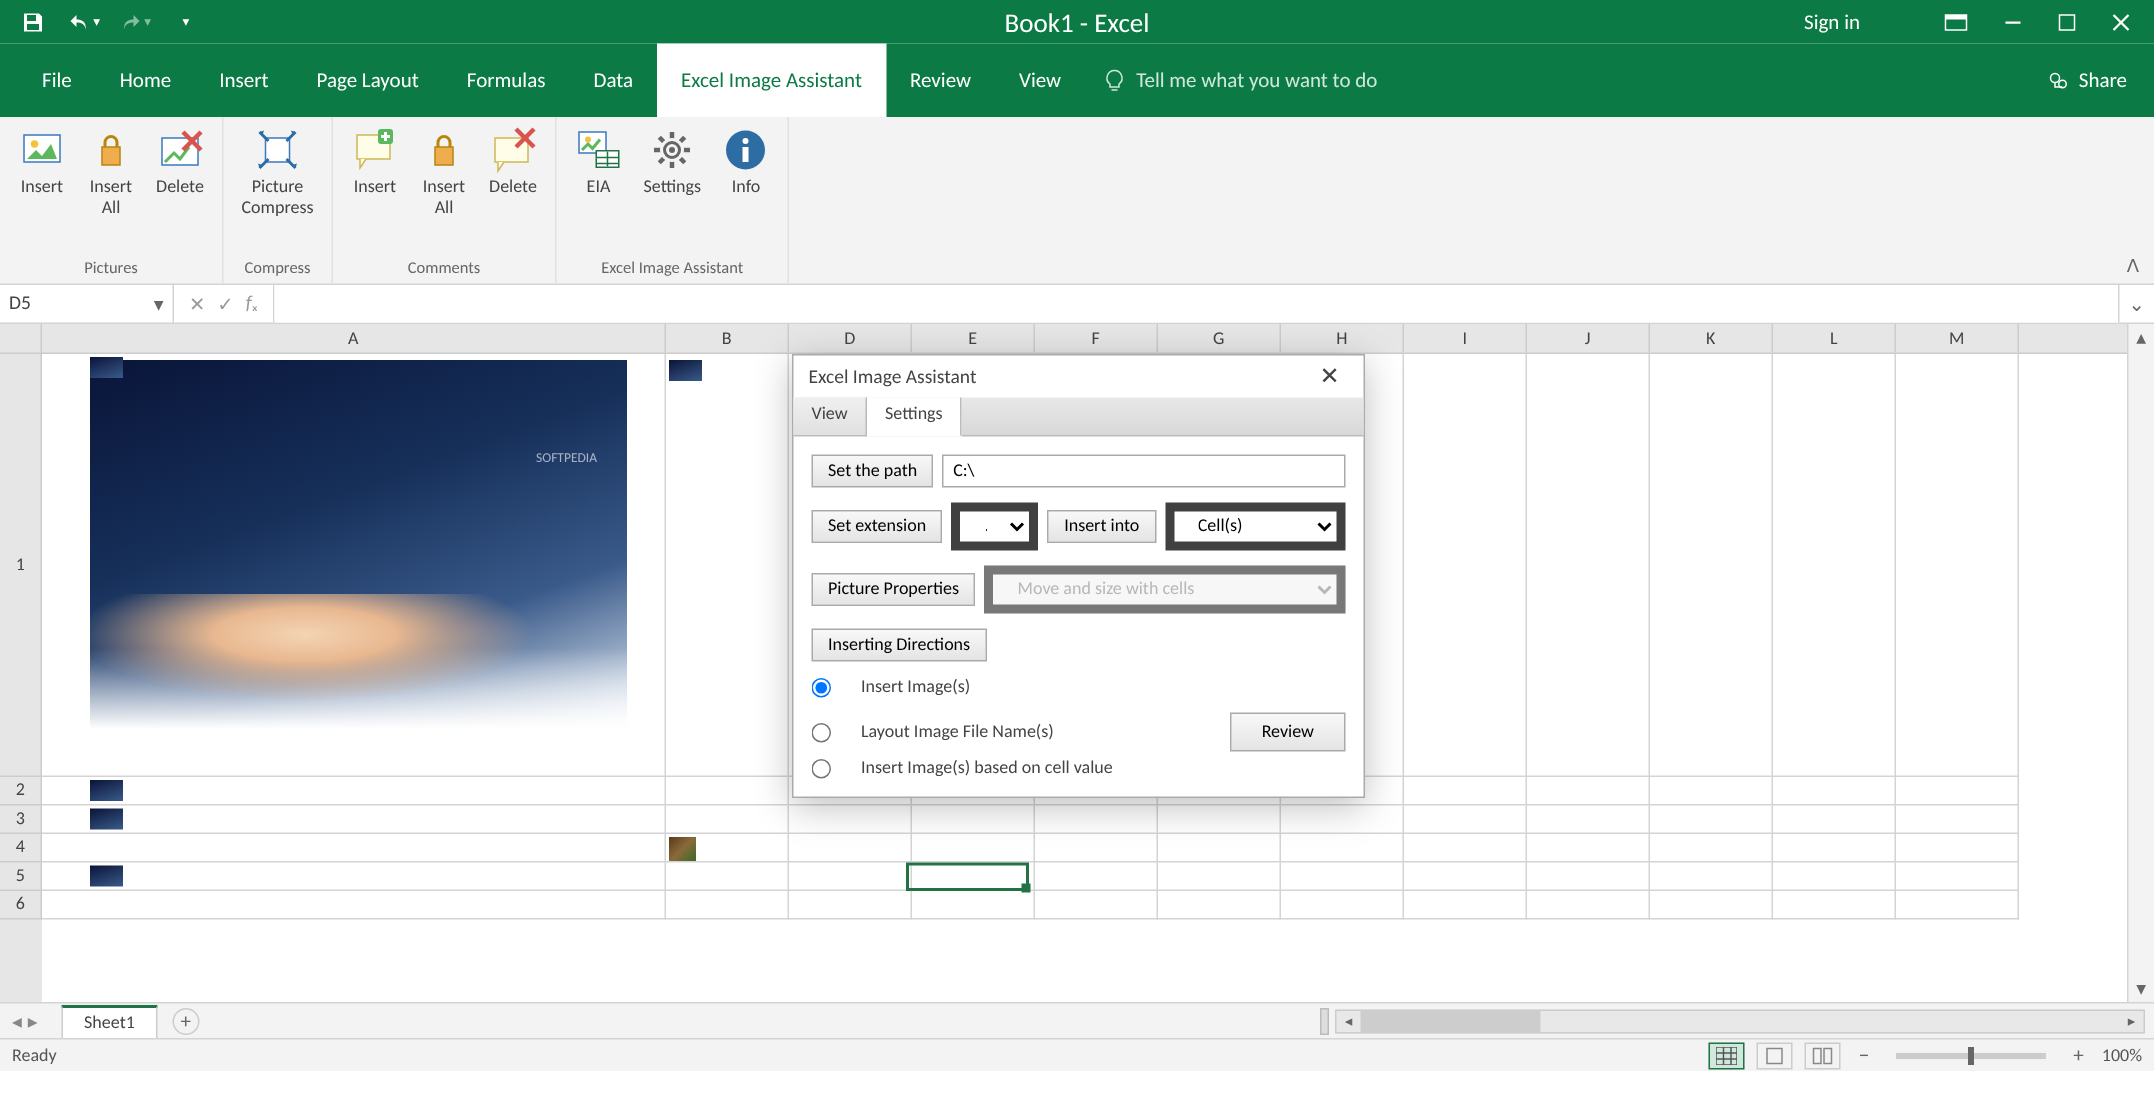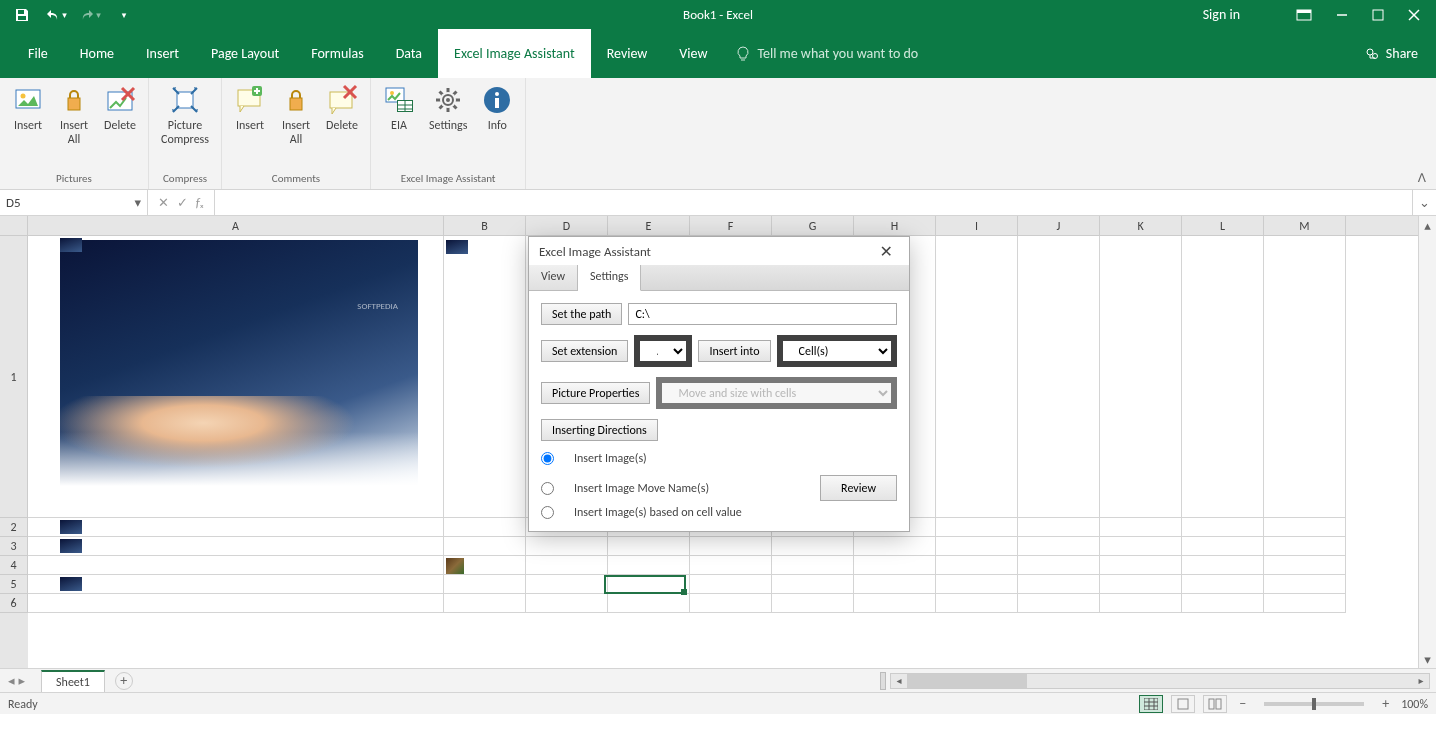--- a/index.html
+++ b/index.html
@@ -3,21 +3,21 @@
 <meta charset="utf-8">
 <style>
 * { margin:0; padding:0; box-sizing:border-box; font-family:"Segoe UI","Calibri",sans-serif; }
 body { background:#fff; width:1436px; height:734px; overflow:hidden; position:relative; font-size:13px; color:#444; }
 
 
 .titlebar { height:29px; background:#0c7a45; display:flex; align-items:center; color:#fff; position:relative; }
 .qat { display:flex; align-items:center; gap:6px; padding-left:8px; }
 .qat .qbtn { width:28px; height:24px; display:flex; align-items:center; justify-content:center; cursor:pointer; }
 .qat svg { fill:#fff; }
-.title-text { position:absolute; left:50%; transform:translateX(-50%); font-size:13px; color:#fff; }
+.title-text { position:absolute; left:50%; transform:translateX(-50%); font-size:18px; color:#fff; }
 .winbtns { margin-left:auto; display:flex; align-items:center; gap:24px; padding-right:16px; }
 .winbtns .wb { cursor:pointer; display:flex; align-items:center; justify-content:center; }
 .signin { font-size:14px; margin-right:32px; cursor:pointer; }
 
 
 .tabstrip { height:49px; background:#0c7a45; display:flex; align-items:stretch; color:#fff; padding-left:12px; position:relative; }
 .tabstrip .tab { padding:0 16px; display:flex; align-items:center; font-size:14px; cursor:pointer; }
 .tabstrip .tab.active { background:#fff; color:#0c7a45; }
 .tellme { display:flex; align-items:center; gap:6px; margin-left:12px; font-size:14px; color:#d0e8dc; cursor:text; }
 .share { margin-left:auto; padding-right:18px; display:flex; align-items:center; gap:6px; font-size:14px; cursor:pointer; }
@@ -27,21 +27,21 @@
 .group { display:flex; flex-direction:column; align-items:center; border-right:1px solid #e1e1e1; padding:4px 6px 2px; }
 .group-buttons { display:flex; gap:2px; }
 .rbtn { display:flex; flex-direction:column; align-items:center; justify-content:flex-start; padding:2px 6px; cursor:pointer; min-width:44px; }
 .rbtn .ricon { width:32px; height:32px; display:flex; align-items:center; justify-content:center; }
 .rbtn .rlabel { font-size:12px; text-align:center; line-height:14px; margin-top:2px; color:#444; }
 .group-label { font-size:11px; color:#666; margin-top:auto; padding-bottom:2px; }
 .collapse-ribbon { position:absolute; right:10px; bottom:4px; cursor:pointer; color:#666; font-size:12px; }
 
 
 .formulabar { height:26px; border-bottom:1px solid #d4d4d4; display:flex; align-items:stretch; background:#fff; }
-.namebox { width:148px; border-right:1px solid #d4d4d4; display:flex; align-items:center; padding:0 6px; position:relative; }
+.namebox { width:116px; border-right:1px solid #d4d4d4; display:flex; align-items:center; padding:0 6px; position:relative; }
 .namebox span.val { flex:1; font-size:13px; }
 .namebox .dd { color:#666; cursor:pointer; }
 .fx-btns { display:flex; align-items:center; gap:8px; padding:0 10px; border-right:1px solid #d4d4d4; color:#999; }
 .fx-btns span { cursor:pointer; }
 .fx-input { flex:1; border:none; padding:0 6px; font-size:13px; outline:none; }
 .fx-expand { width:24px; display:flex; align-items:center; justify-content:center; border-left:1px solid #d4d4d4; cursor:pointer; color:#666; }
 
 
 .sheet-area { position:relative; height:452px; display:flex; }
 .colheaders { height:20px; display:flex; background:#e6e6e6; border-bottom:1px solid #ccc; }
@@ -548,21 +548,21 @@
     <div class="dlg-row">
       <button class="dbtn">Inserting Directions</button>
     </div>
     <div class="radio-row">
         <input type="radio" name="ir" checked="" style="">
         <label>Insert Image(s)</label>
       </div>
     <div style="display:flex; align-items:center; gap:6px;">
       <div class="radio-row" style="flex:1">
           <input type="radio" name="ir" style="">
-          <label>Insert Image Move Name(s)</label>
+          <label>Layout Image File Name(s)</label>
         </div>
       <button class="dbtn about-btn" style="padding:5px 20px">Review</button>
     </div>
     <div class="radio-row" style="margin-top:-6px">
         <input type="radio" name="ir" style="">
         <label>Insert Image(s) based on cell value</label>
       </div>
   </div>
 </div>
 

